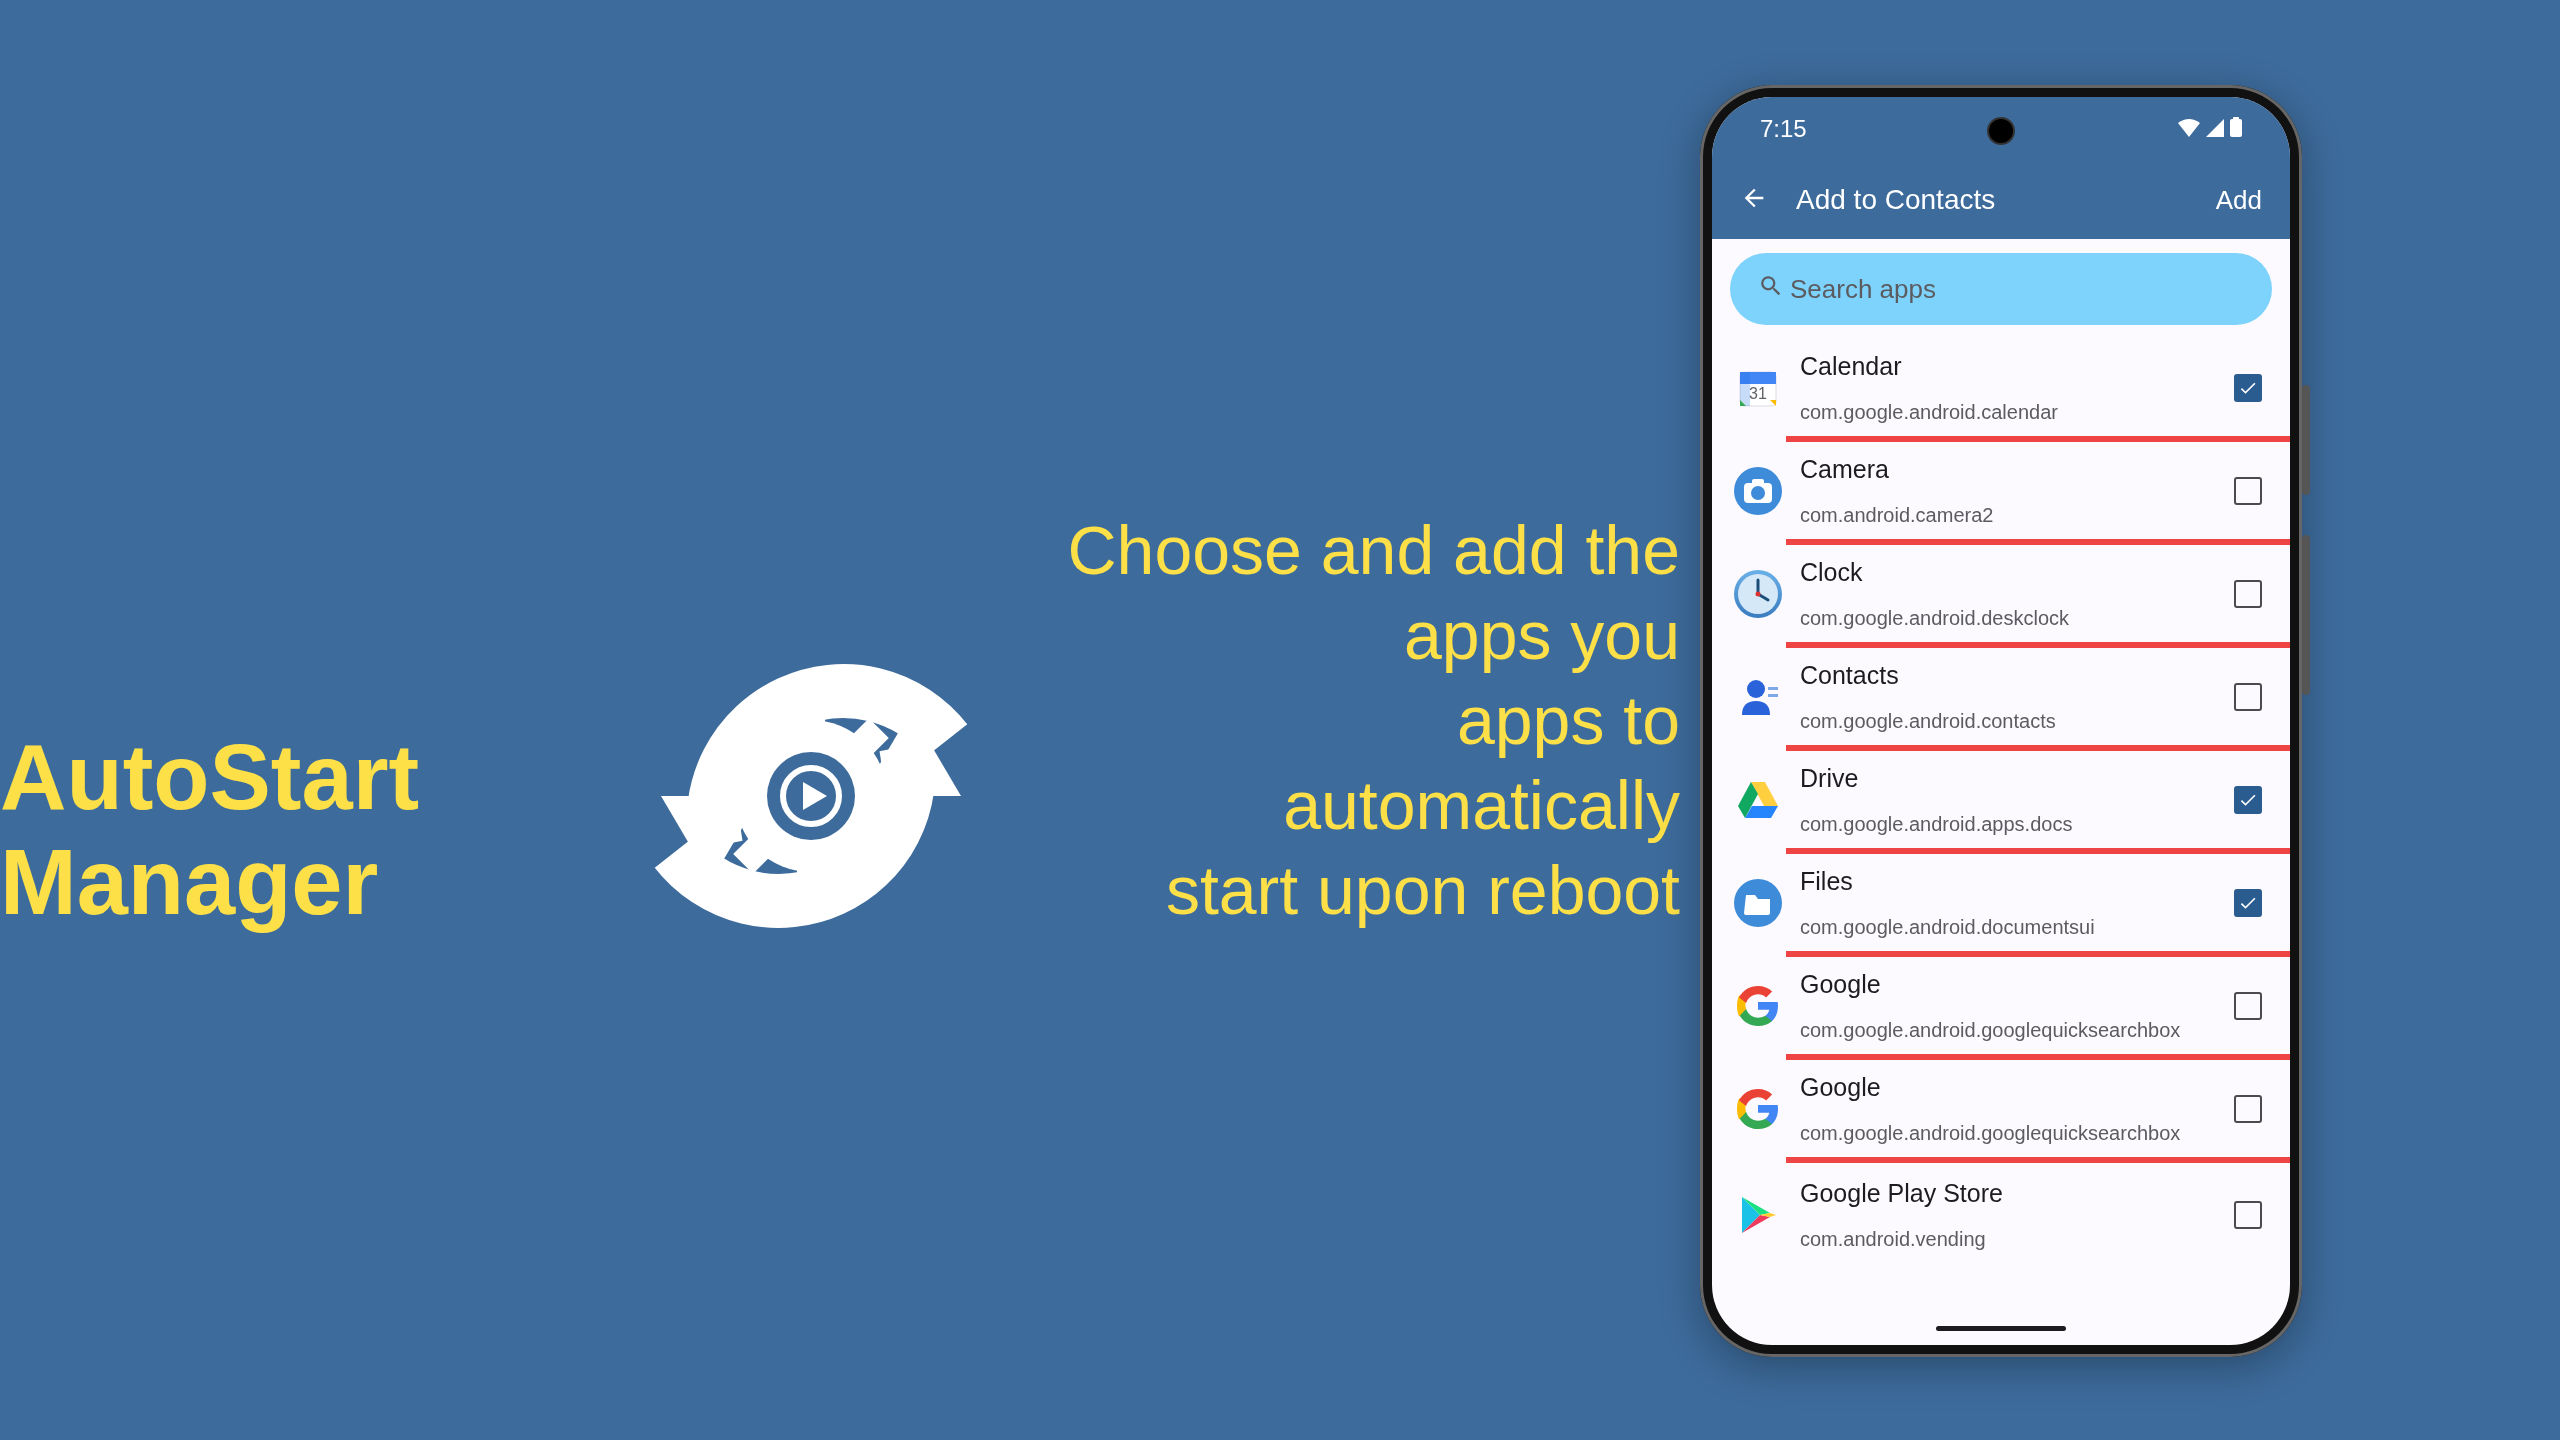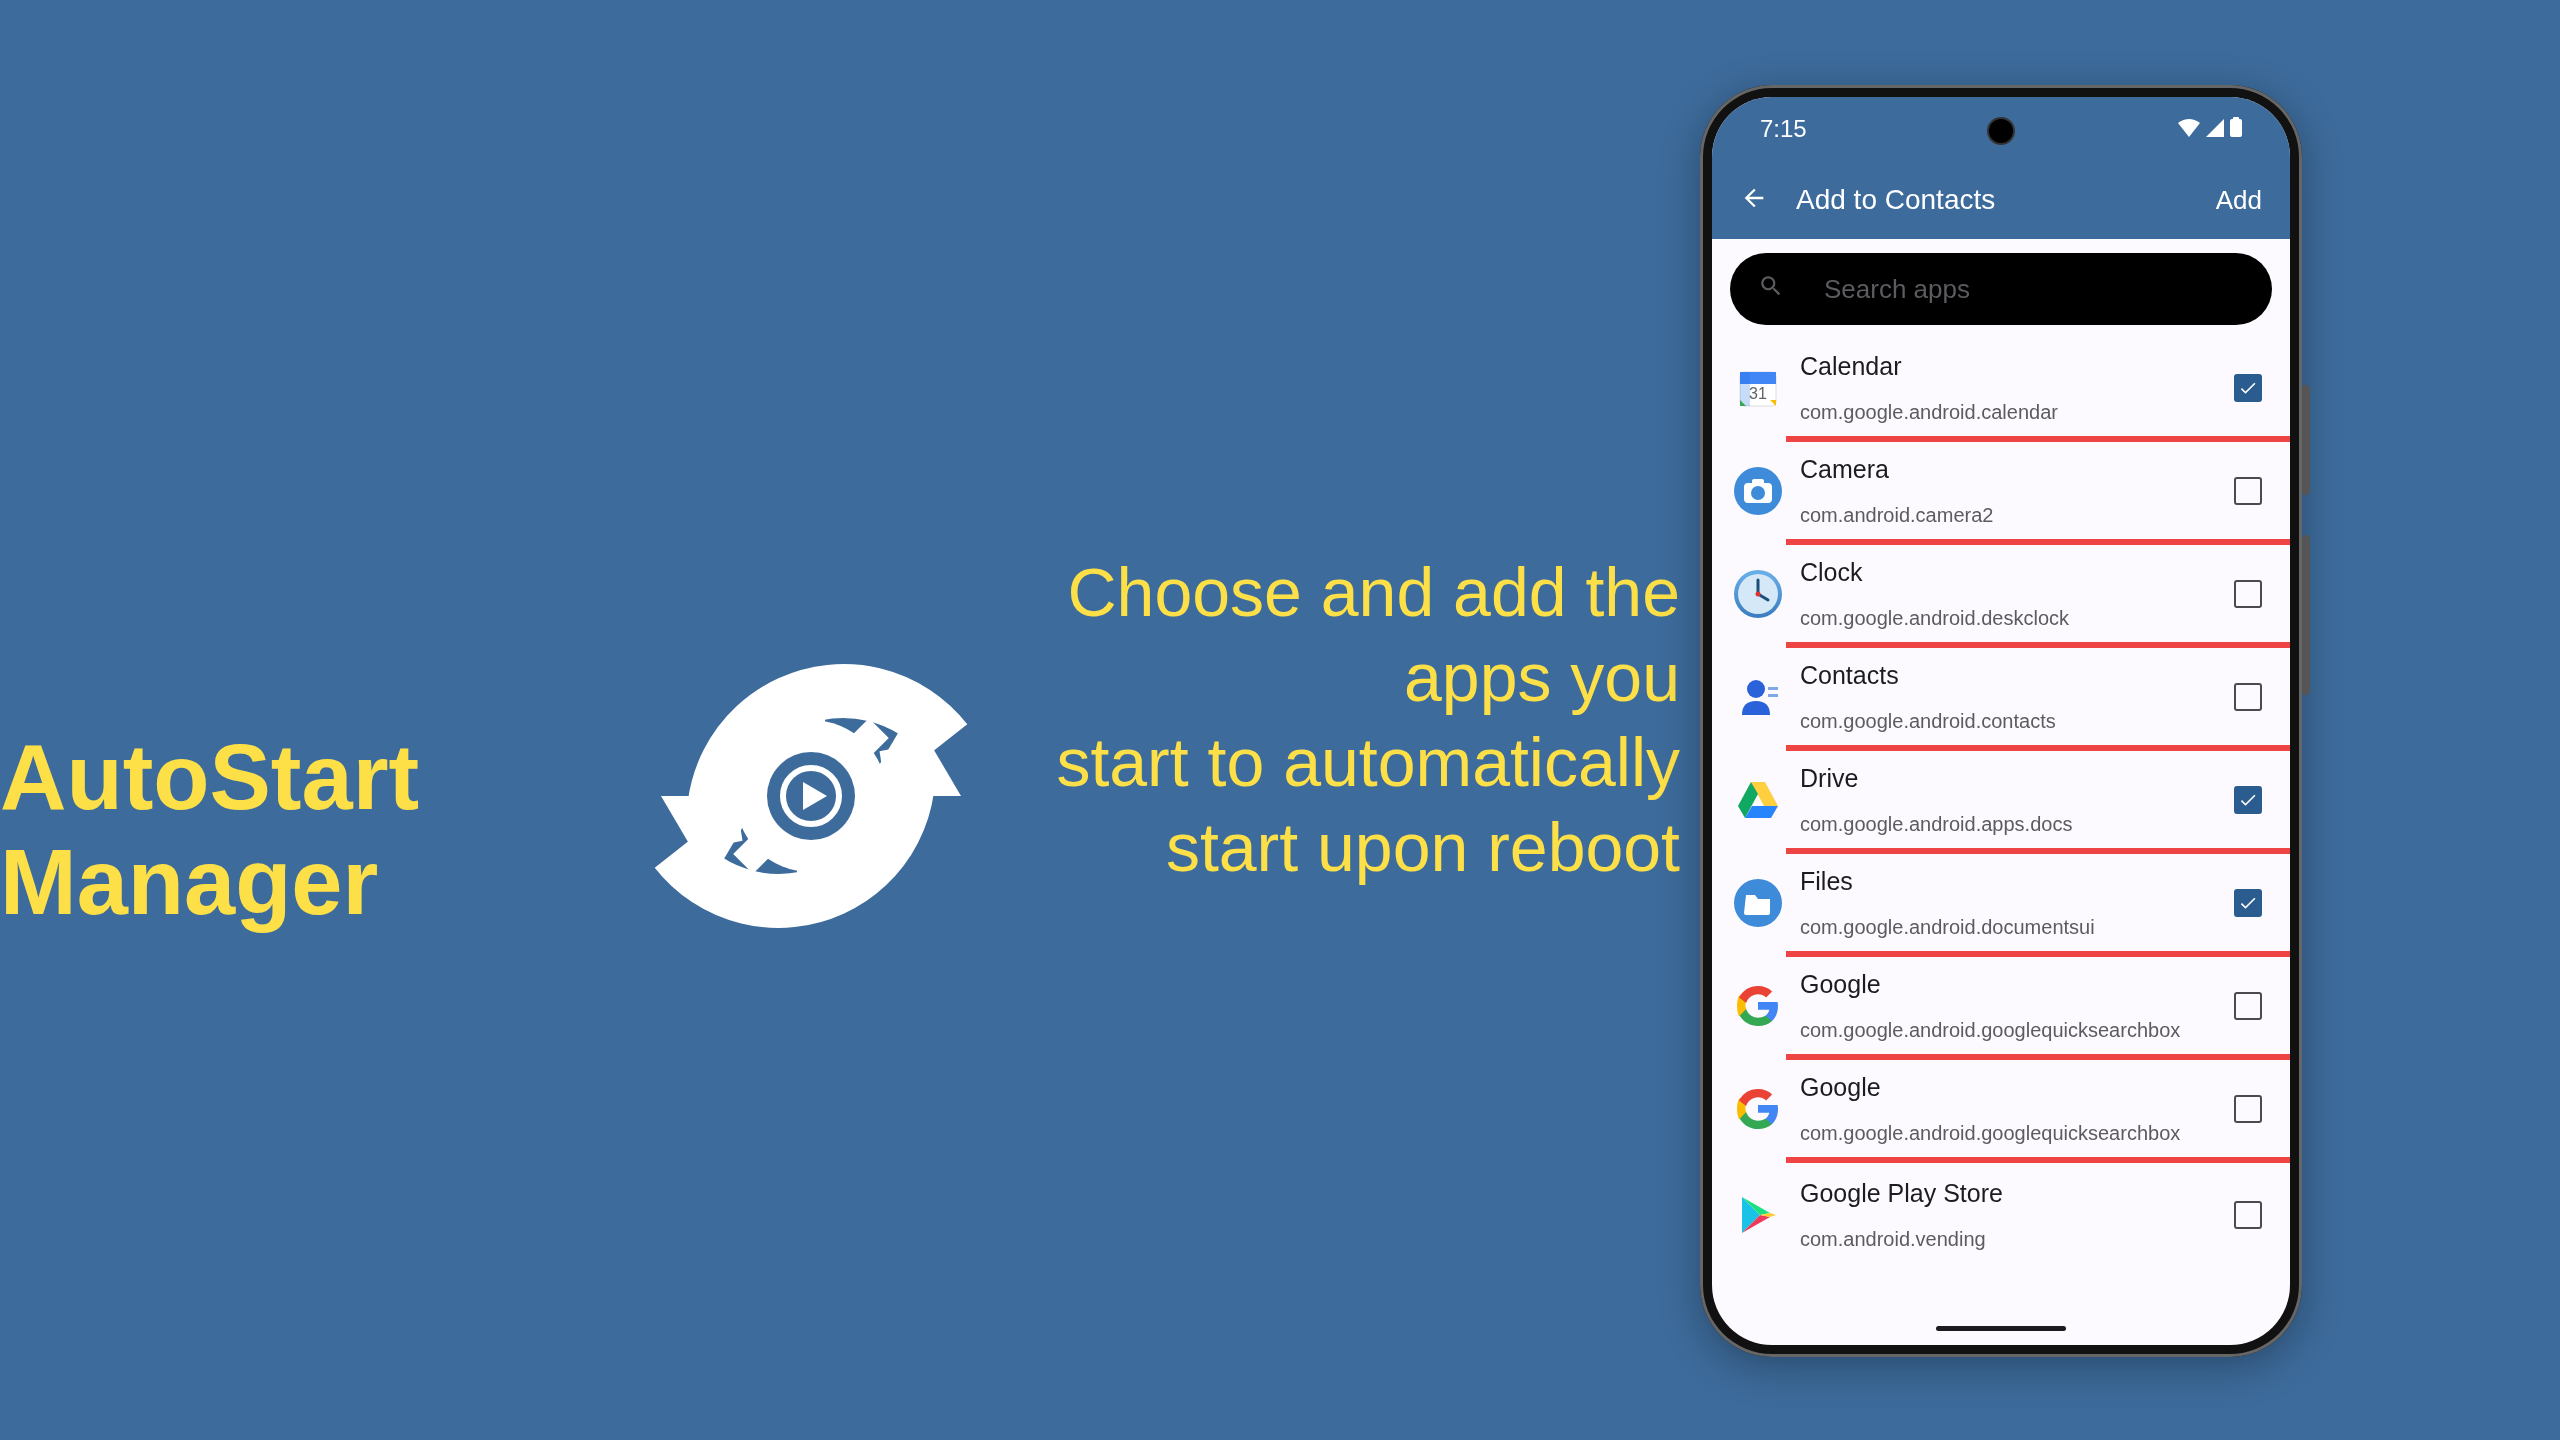--- a/index.html
+++ b/index.html
@@ -97,27 +97,27 @@
   display: flex;
   align-items: center;
   padding: 0 28px;
   gap: 28px;
 }
 .appbar-title { font-size: 28px; font-weight: 400; flex: 1; }
 .appbar-action { font-size: 26px; }
 
 .search-wrap { padding: 14px 18px; background: #fcfaff; }
 .search {
-  background: #000000;
+  background: #7dd3fc;
   border-radius: 40px;
   height: 72px;
   display: flex;
   align-items: center;
   padding: 0 28px;
-  gap: 40px;
+  gap: 6px;
   color: #5b5b60;
 }
 .search span { font-size: 26px; }
 
 .app-list {
   display: flex;
   flex-direction: column;
   padding-left: 74px;
 }
 .app-row {
@@ -195,21 +195,21 @@
         </g>
         <circle r="44" fill="#3d6b9b"></circle>
         <circle r="28" fill="none" stroke="#fff" stroke-width="6"></circle>
         <polygon points="-8,-14 -8,14 16,0" fill="#fff"></polygon>
       </g>
     </svg>
   </div>
 
   <div class="subtitle">
     <div>Choose and add the apps you</div>
-    <div>start to automatically</div>
+    <div>apps to automatically</div>
     <div>start upon reboot</div>
   </div>
 </div>
 
 <div class="phone">
   <div class="phone-btn pb1"></div>
   <div class="phone-btn pb2"></div>
   <div class="screen">
     <div class="camera-punch"></div>
 

